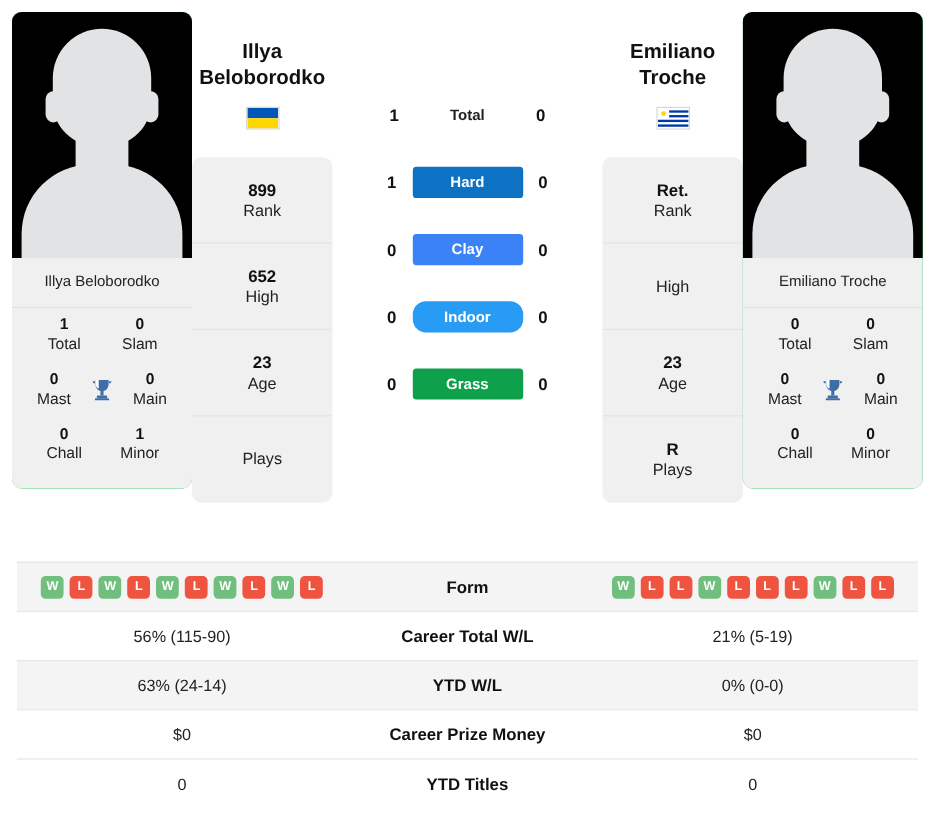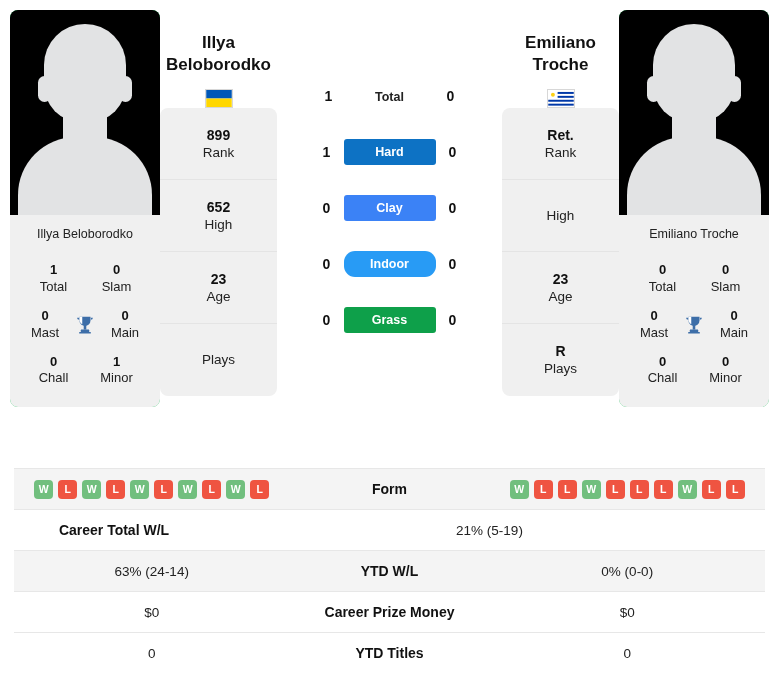--- a/index.html
+++ b/index.html
@@ -134,20 +134,21 @@
     margin-top: 22px;
   }
   .flag {
     margin-top: 12px;
     width: 28px;
     height: 19px;
     border: 1px solid #d7d7d7;
     display: block;
   }
   .info-card {
+    margin-top: 23px;
     width: 117px;
     background: #f0f0f0;
     border-radius: 8px;
     overflow: hidden;
   }
   .info-cell {
     height: 72px;
     display: flex;
     flex-direction: column;
     align-items: center;
@@ -496,20 +497,21 @@
           <span class="badge l">L</span>
           <span class="badge l">L</span>
           <span class="badge w">W</span>
           <span class="badge l">L</span>
           <span class="badge l">L</span>
         </div>
     </div>
   </div>
 
   <div class="stat-row">
+    <div class="stat-left">56% (115-90)</div>
     <div class="stat-mid">Career Total W/L</div>
     <div class="stat-right">21% (5-19)</div>
   </div>
 
   <div class="stat-row alt">
     <div class="stat-left">63% (24-14)</div>
     <div class="stat-mid">YTD W/L</div>
     <div class="stat-right">0% (0-0)</div>
   </div>
 

